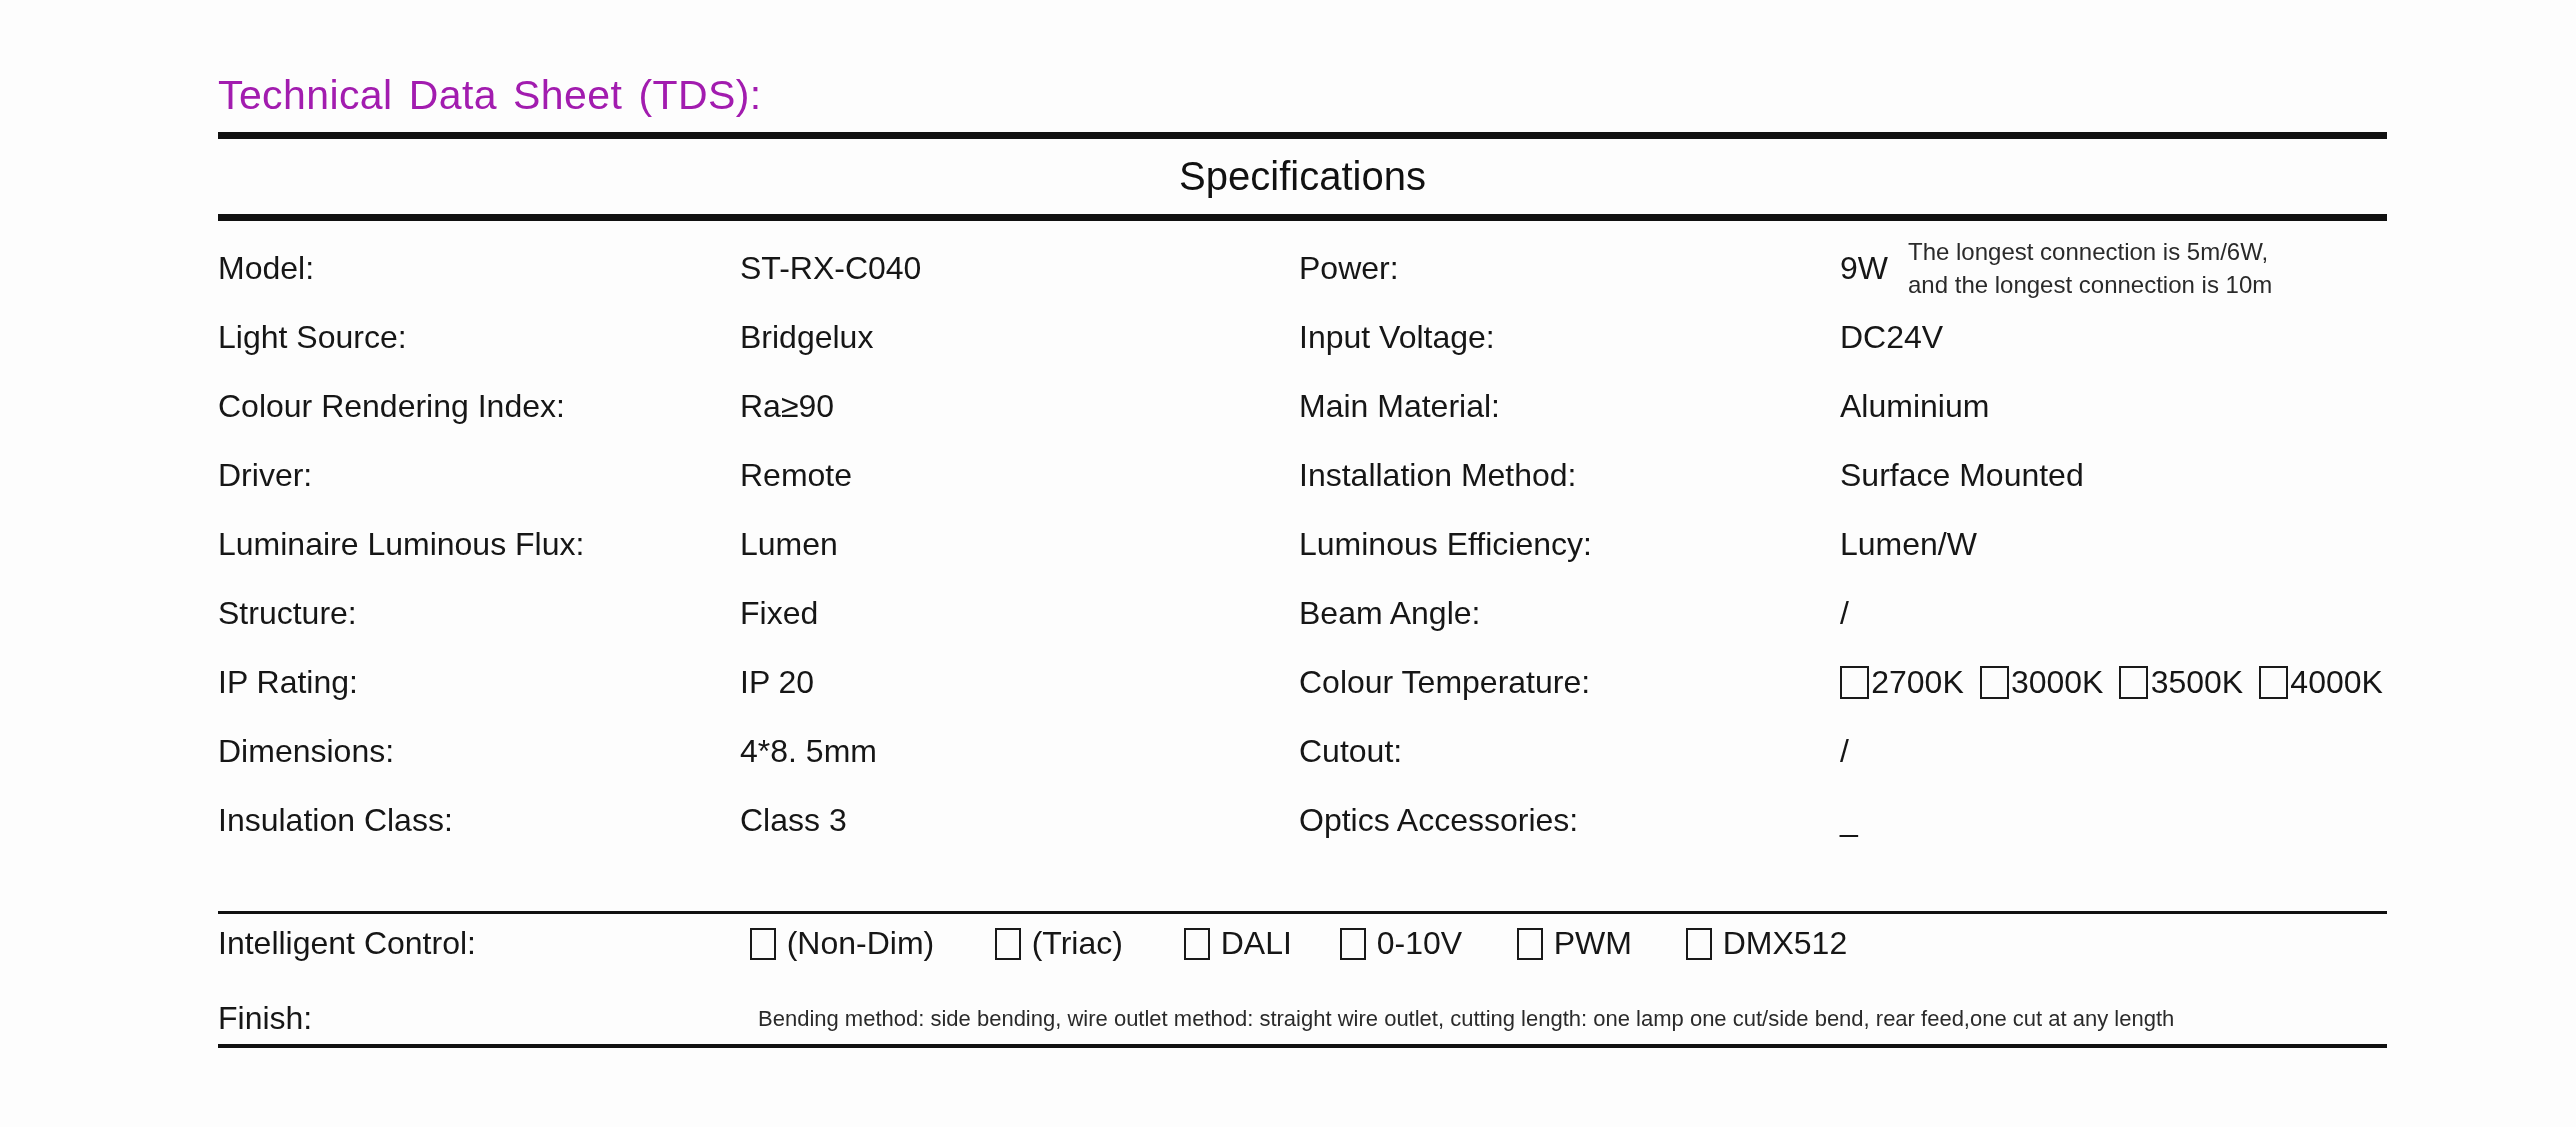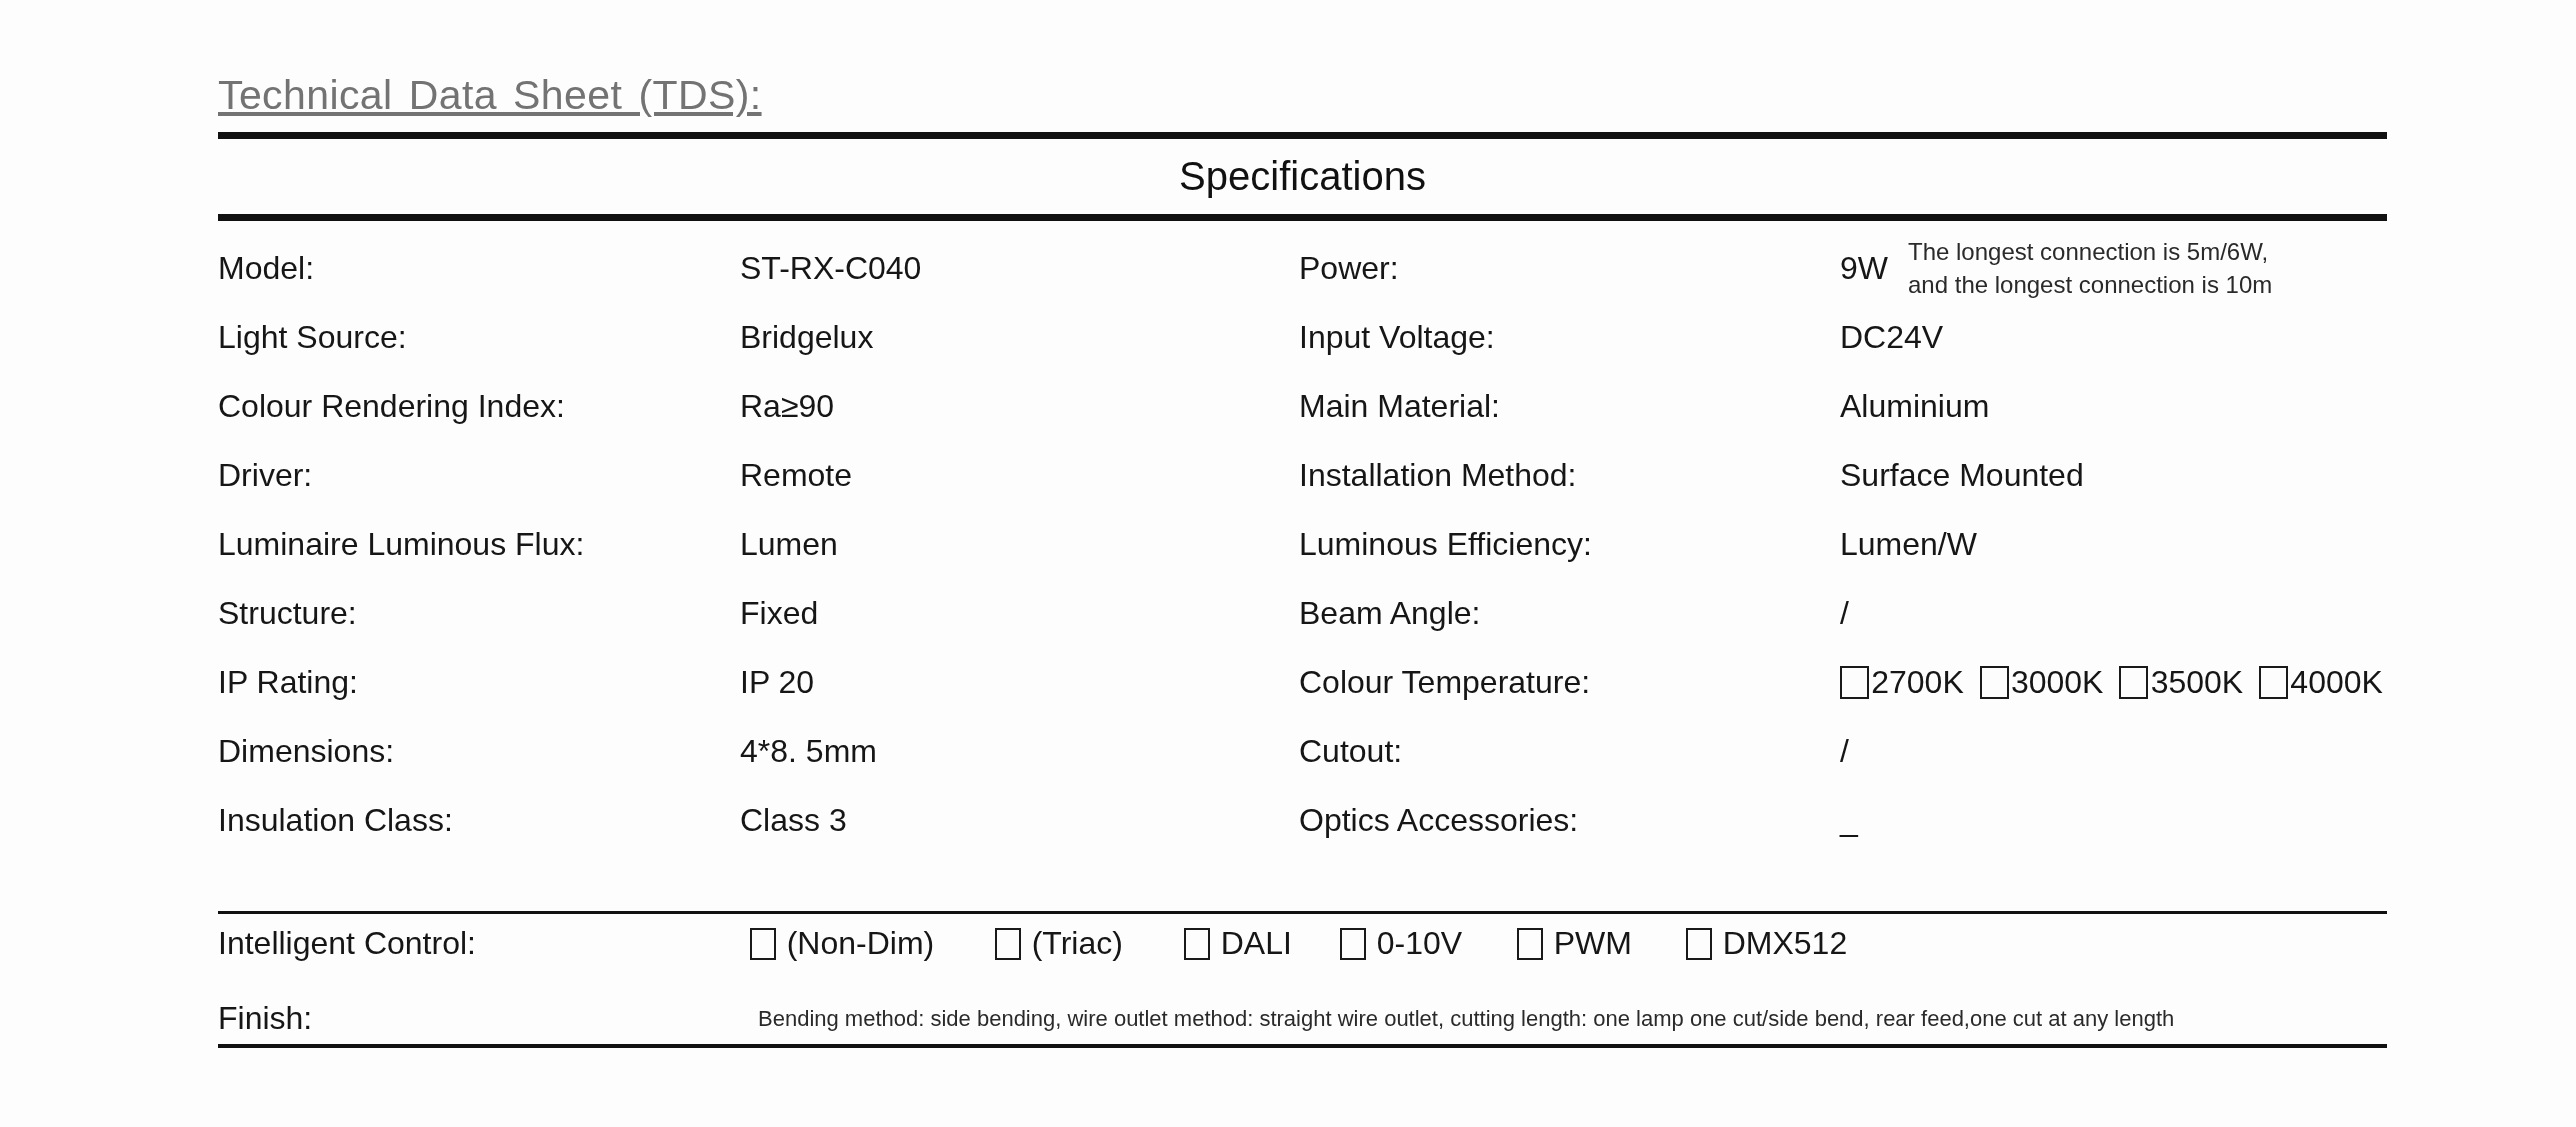--- a/index.html
+++ b/index.html
@@ -8,22 +8,21 @@
     width:2576px;height:1128px;
     background:#fdfdfd;
     font-family:"Liberation Sans", sans-serif;
     color:#161616;
     overflow:hidden;
   }
   .doc-title{
     position:absolute;left:218px;top:72px;
     font-size:41px;letter-spacing:0.4px;
     word-spacing:4.4px;
-    color:#737373;
-    text-decoration:underline;
+    color:#a21caf;
   }
   .rule{position:absolute;left:218px;width:2169px;background:#111;}
   .rule.thick1{top:132px;height:6.6px;}
   .rule.thick2{top:214px;height:6.6px;}
   .rule.thin{top:911px;height:2.9px;}
   .rule.bottom{top:1044px;height:3.7px;}
   .section-title{
     position:absolute;left:218px;top:154px;width:2169px;
     text-align:center;font-size:40px;color:#111;
   }

